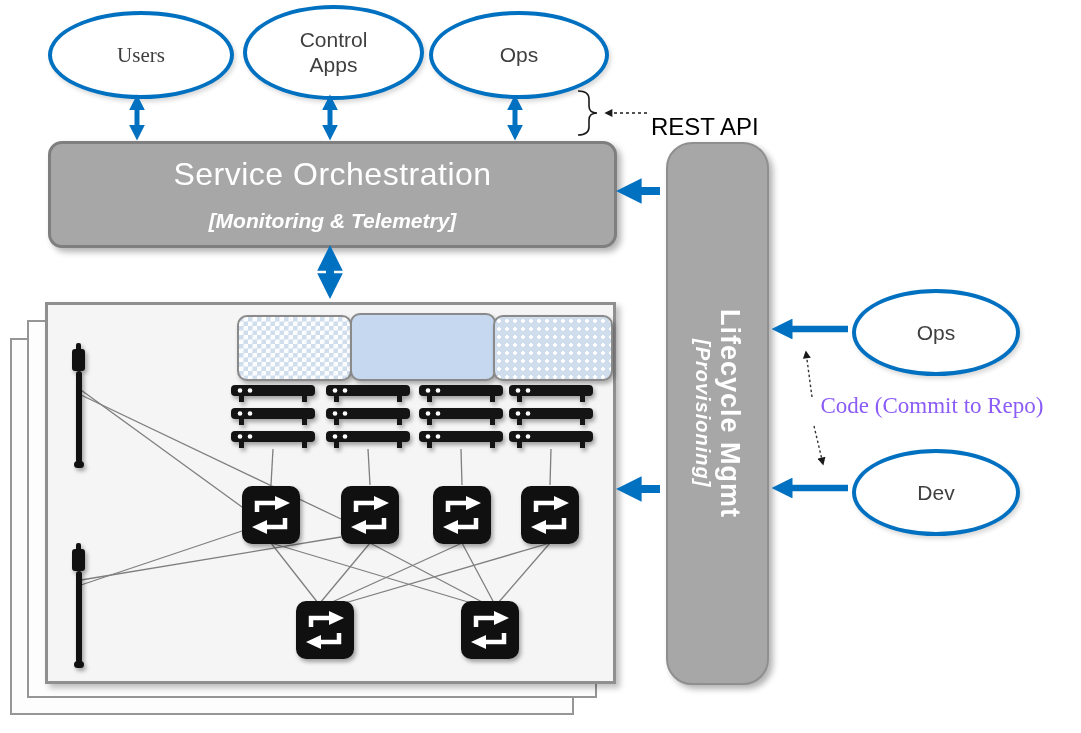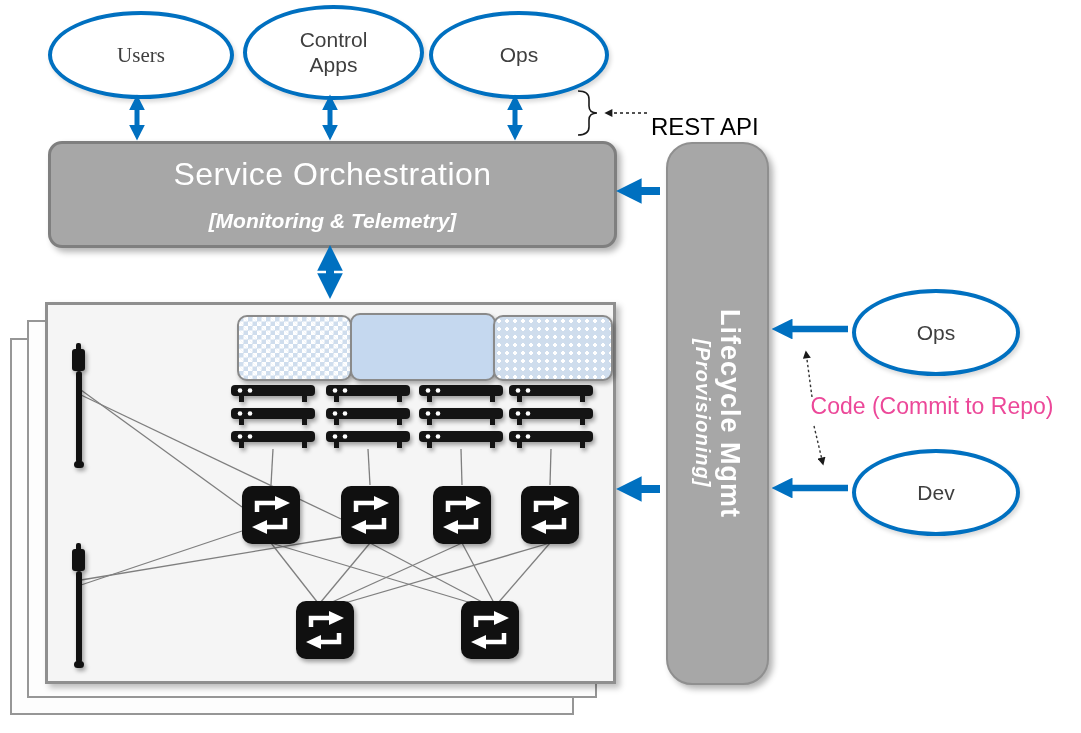--- a/index.html
+++ b/index.html
@@ -46,21 +46,21 @@
   .lifecycle{position:absolute;left:666px;top:142px;width:99px;height:539px;background:#a7a7a7;
              border:2px solid #8f8f8f;border-radius:26px;z-index:4;
              display:flex;align-items:center;justify-content:center;
              box-shadow:4px 4px 6px rgba(0,0,0,.3);}
   .lc-inner{writing-mode:vertical-rl;text-align:center;}
   .lc-title{color:#fff;font-size:27px;font-weight:600;letter-spacing:1px;}
   .lc-sub{color:#fff;font-size:20px;font-style:italic;font-weight:600;letter-spacing:1px;}
   
   .rest-label{position:absolute;left:651px;top:98px;font-size:24px;color:#000;z-index:5;margin-top:15px;}
   .code-label{position:absolute;left:783px;top:393px;width:298px;text-align:center;
-              font-size:23px;color:#ec4899;z-index:5;}
+              font-size:23px;color:#8b5cf6;z-index:5;font-family:Liberation Serif, serif;}
   
   .overlay{position:absolute;left:0;top:0;width:1081px;height:733px;z-index:6;pointer-events:none;}
 </style>
 </head>
 <body>
 
 <div id="canvas">
 
   <div class="panel p3"></div>
   <div class="panel p2"></div>

